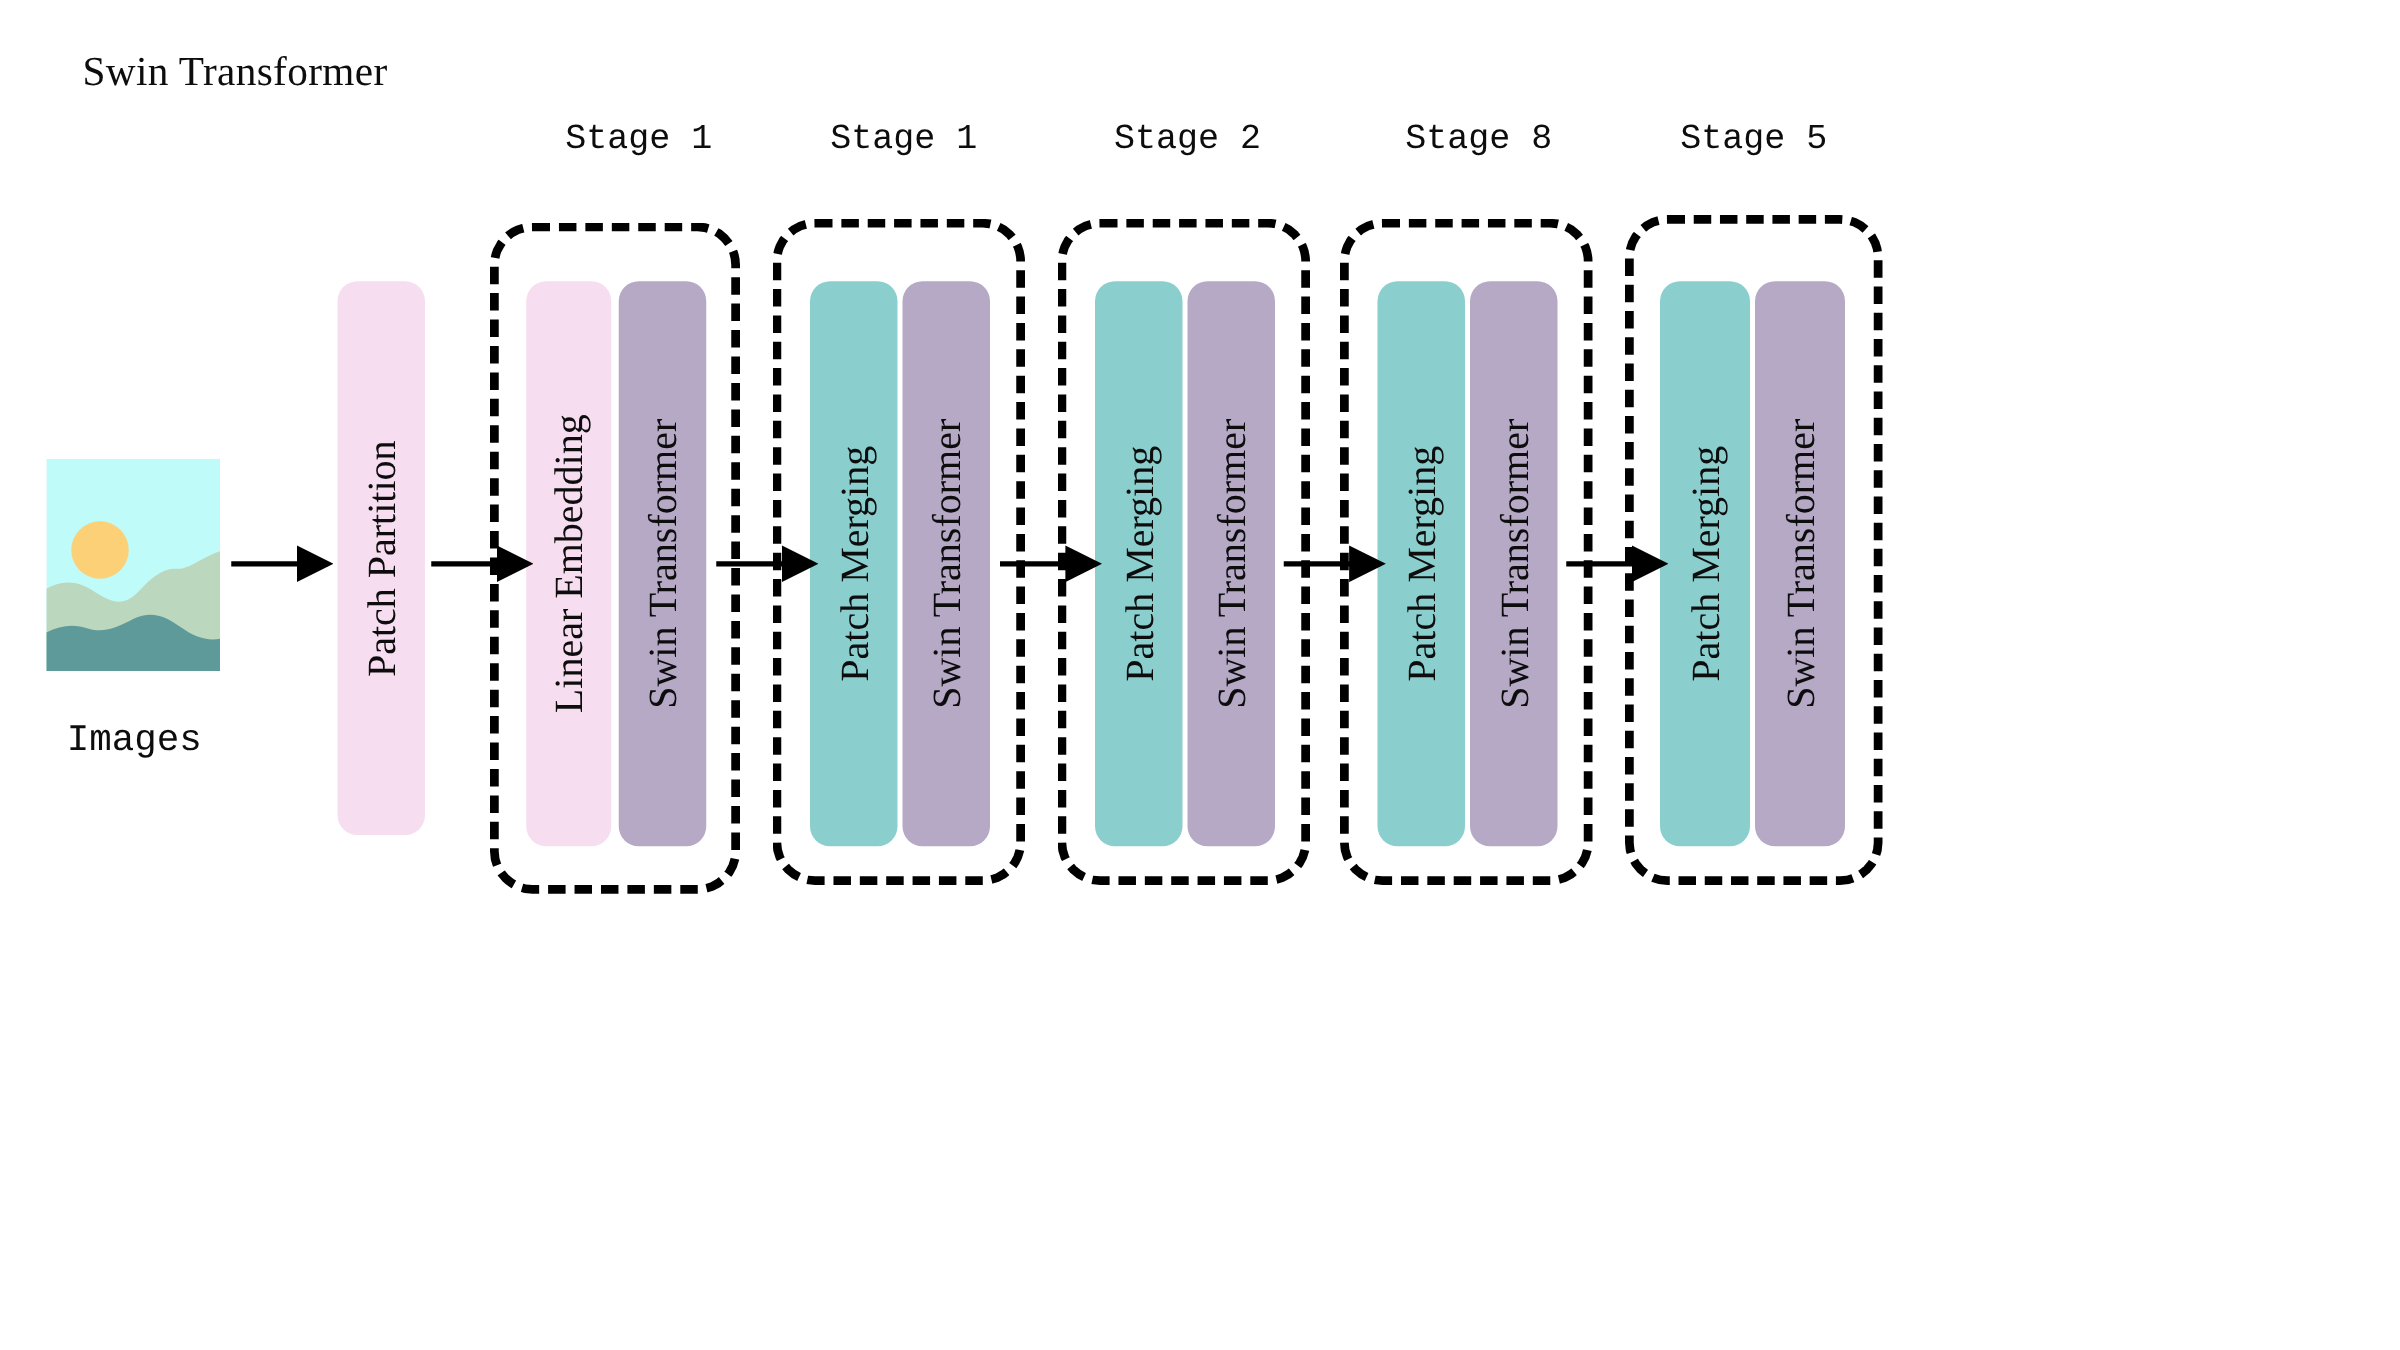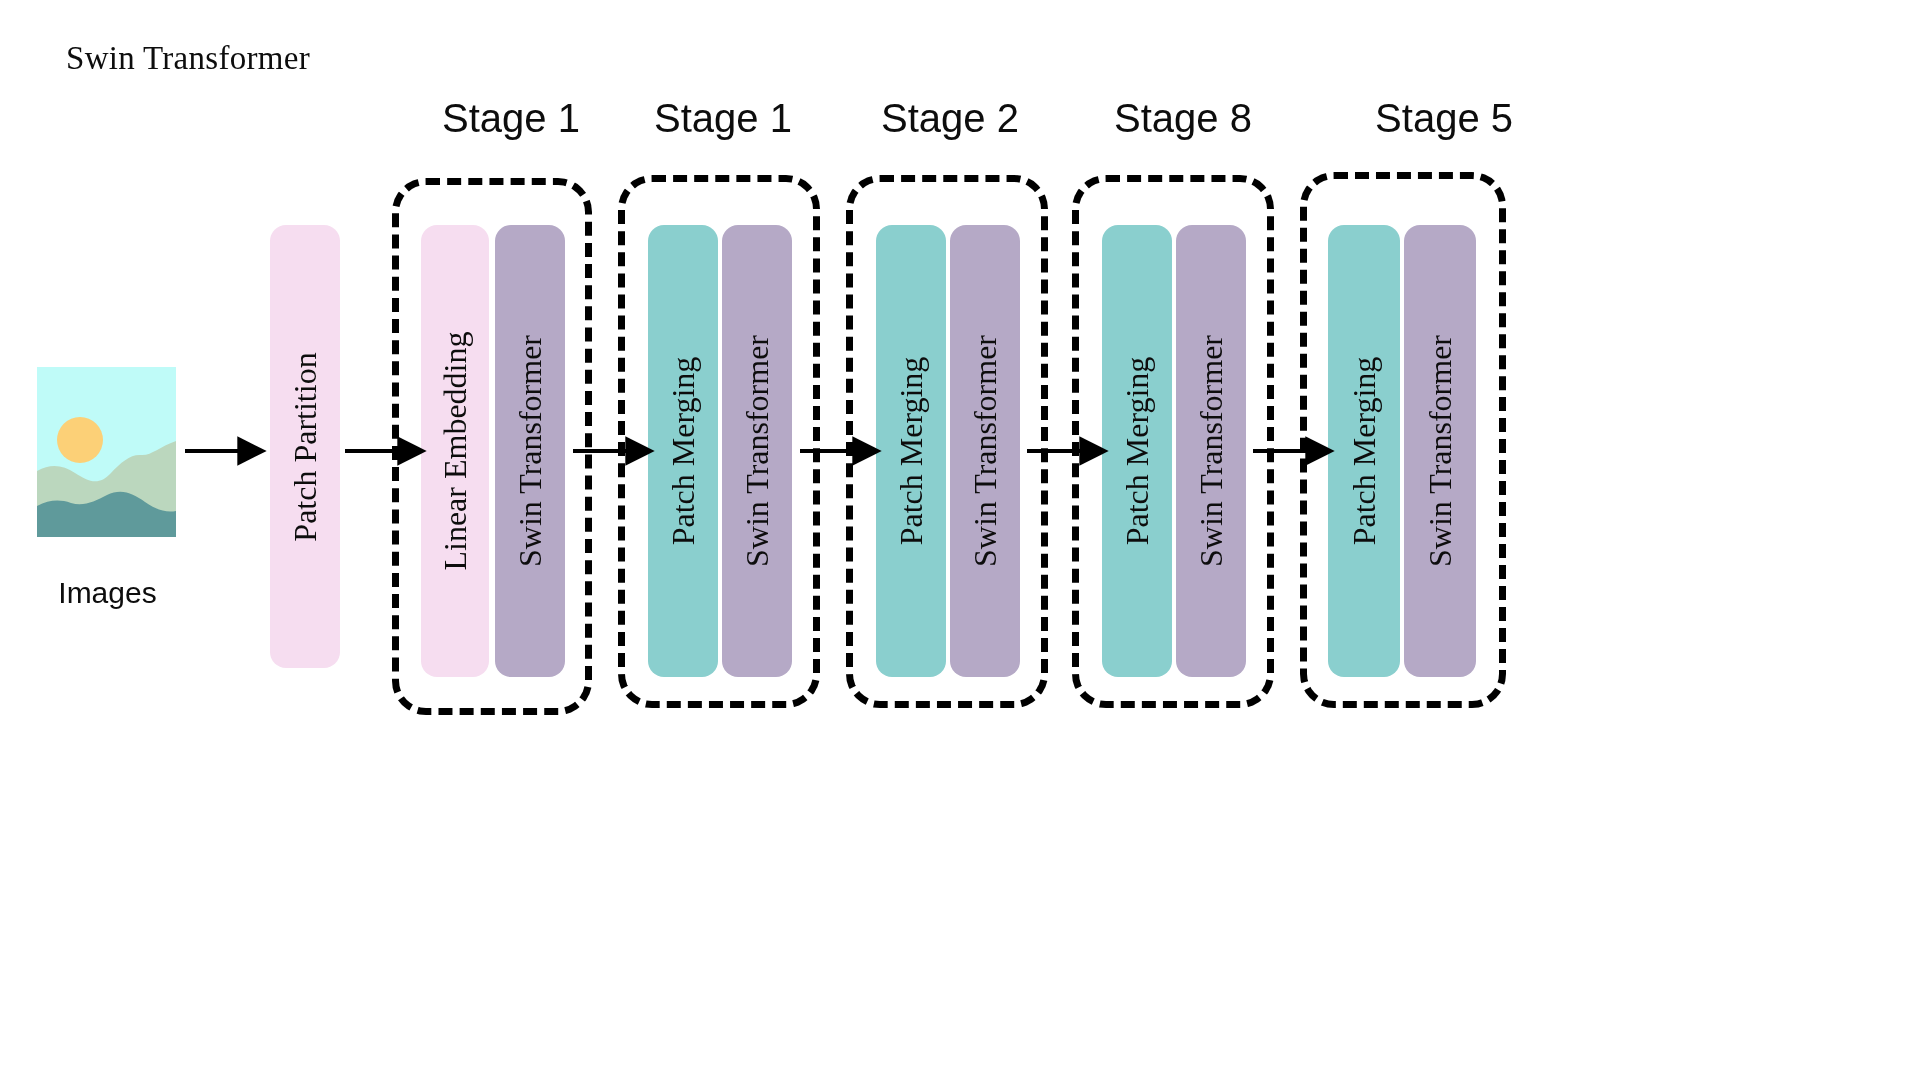--- a/index.html
+++ b/index.html
@@ -33,22 +33,22 @@
     letter-spacing: 0.3px;
     white-space: nowrap;
   }
 
   
   .stage-label {
     position: absolute;
     top: 96px;
     width: 220px;
     text-align: center;
-    font-size: 40px;
-    font-family: Liberation Sans, sans-serif;
+    font-size: 28px;
+    font-family: Liberation Mono, monospace;
     white-space: nowrap;
   }
 
   
   .thumb {
     position: absolute;
     left: 37px;
     top: 367px;
     width: 139px;
     height: 170px;
@@ -56,21 +56,21 @@
   }
   .thumb svg { display: block; width: 139px; height: 170px; }
 
   .thumb-caption {
     position: absolute;
     left: 0px;
     top: 576px;
     width: 215px;
     text-align: center;
     font-size: 30px;
-    font-family: Liberation Sans, sans-serif;
+    font-family: Liberation Mono, monospace;
     white-space: nowrap;
   }
 
   
   .bar {
     position: absolute;
     border-radius: 16px;
     display: flex;
     align-items: center;
     justify-content: center;
@@ -106,21 +106,21 @@
 <body>
 
 <div id="canvas">
 
   <div class="title">Swin Transformer</div>
 
   <div class="stage-label" style="left:401px;">Stage 1</div>
   <div class="stage-label" style="left:613px;">Stage 1</div>
   <div class="stage-label" style="left:840px;">Stage 2</div>
   <div class="stage-label" style="left:1073px;">Stage 8</div>
-  <div class="stage-label" style="left:1293px;text-align:right;">Stage 5</div>
+  <div class="stage-label" style="left:1293px;">Stage 5</div>
 
   <div class="thumb">
     <svg viewBox="0 0 139 170" preserveAspectRatio="none">
       <rect x="0" y="0" width="139" height="170" fill="#BFFBF8"></rect>
       <circle cx="43" cy="73" r="23" fill="#FCD077"></circle>
       <path d="M0,104 C14,96 26,98 38,106 C52,115 62,119 74,106 C84,95 94,87 104,88 C114,89 122,80 139,74 L139,170 L0,170 Z" fill="#BBD7BE"></path>
       <path d="M0,139 C12,133 22,132 34,136 C47,140 58,134 70,128 C84,121 96,126 108,135 C118,142 128,146 139,144 L139,170 L0,170 Z" fill="#5F9A9B"></path>
     </svg>
   </div>
   <div class="thumb-caption">Images</div>

